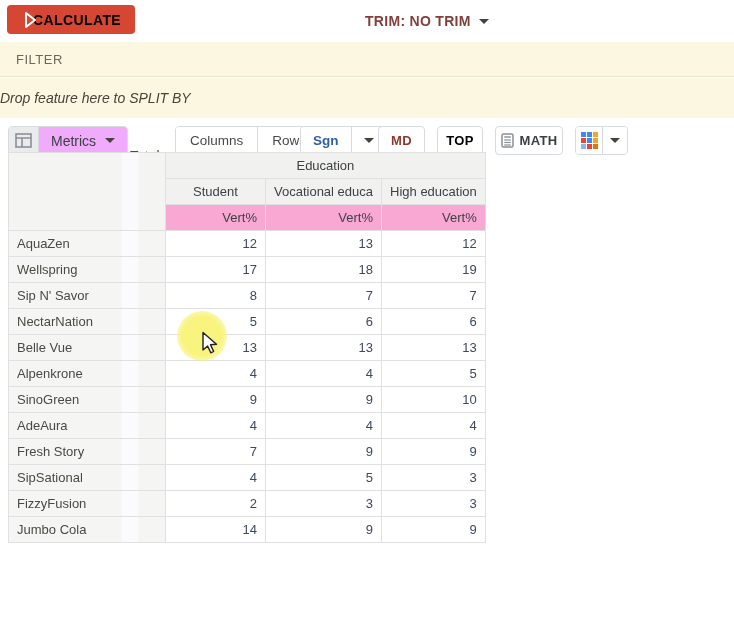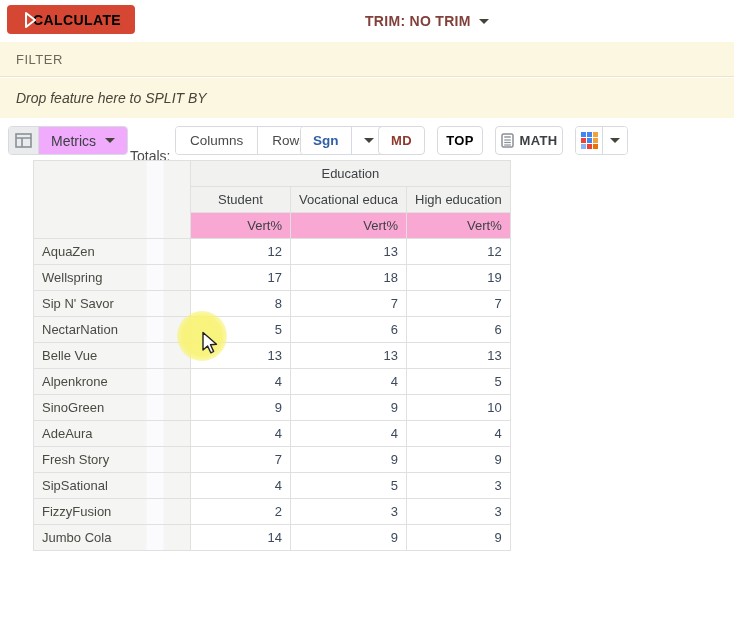--- a/index.html
+++ b/index.html
@@ -38,21 +38,21 @@
   
   .filter-bar {
     position:absolute; left:0; top:42px; width:734px; height:35px;
     background:#fcf7e1; border-bottom:1px solid #eae4cd;
     display:flex; align-items:center; padding-left:16px;
     font-size:13px; color:#6d675c; letter-spacing:.5px;
   }
   .split-bar {
     position:absolute; left:0; top:78px; width:734px; height:40px;
     background:#fcf7e1;
-    display:flex; align-items:center; padding-left:16px;
+    display:flex; align-items:center; padding-left:0;
     font-size:14px; font-style:italic; color:#49443b;
   }
   
   .toolbar { position:absolute; left:0; top:118px; width:734px; height:44px; background:#fff; }
   .tb-group { position:absolute; top:8px; height:29px; display:flex; align-items:stretch; border:1px solid #d7dade; border-radius:4px; overflow:hidden; background:#fff; }
   .tb-btn { position:absolute; top:8px; height:29px; display:flex; align-items:center; justify-content:center; border:1px solid #d7dade; border-radius:4px; background:#fff; font-size:13px; font-weight:bold; cursor:pointer; }
   .metrics-group { left:8px; }
   .metrics-icon-seg { width:29px; display:flex; align-items:center; justify-content:center; background:#e9ebed; cursor:pointer; }
   .metrics-seg { display:flex; align-items:center; gap:9px; padding:0 12px; background:#f0abfc; border-left:1px solid #d7dade; font-size:14px; color:#3c4043; cursor:pointer; }
   .metrics-seg .caret { border-top-color:#45423c; }
@@ -68,21 +68,21 @@
   .md-btn { left:378px; width:47px; color:#8f382c; letter-spacing:.3px; }
   .top-btn { left:437px; width:46px; color:#000000; letter-spacing:.3px; }
   .math-btn { left:495px; width:68px; color:#3c4043; gap:6px; letter-spacing:.3px; }
   .palette-group { left:575px; }
   .palette-seg { display:flex; align-items:center; justify-content:center; width:26px; cursor:pointer; background:#fff; }
   .palette-caret-seg { width:25px; display:flex; align-items:center; justify-content:center; border-left:1px solid #d7dade; cursor:pointer; background:#fff; }
   .palette-caret-seg .caret { border-top-color:#45423c; }
   .palette-grid { display:grid; grid-template-columns:repeat(3,5px); grid-template-rows:repeat(3,5px); gap:1px; }
   .palette-grid span { width:5px; height:5px; display:block; }
   
-  .crosstab { position:absolute; left:8px; top:160px; border-collapse:collapse; table-layout:fixed; font-size:13px;margin-left:25px; }
+  .crosstab { position:absolute; left:8px; top:152px; border-collapse:collapse; table-layout:fixed; font-size:13px; }
   .crosstab th, .crosstab td { border:1px solid #e0e0e0; height:26px; padding:0 8px; font-weight:normal; overflow:hidden; white-space:nowrap; }
   .crosstab { border:1px solid #d8d8d8; }
   .corner-cell { background:linear-gradient(90deg,#f4f4f3 0 112px,#fafafc 112px 129px,#f4f4f3 129px 100%); border-bottom:1px solid #e0e0e0; }
   .group-header { background:#f1f1f0; text-align:center; color:#3e4245; }
   .col-header { background:#f1f1f0; text-align:center; color:#3e4245; cursor:pointer; }
   .metric-header { background:#f9a8d4; text-align:right; color:#3e4245; cursor:pointer; }
   .row-label { background:linear-gradient(90deg,#f5f5f4 0 112px,#fbfbfd 112px 129px,#f5f5f4 129px 100%); text-align:left; color:#4a4a44; cursor:pointer; }
   .val-cell { background:#fff; text-align:right; color:#3d4a5c; }
   
   .click-halo {

